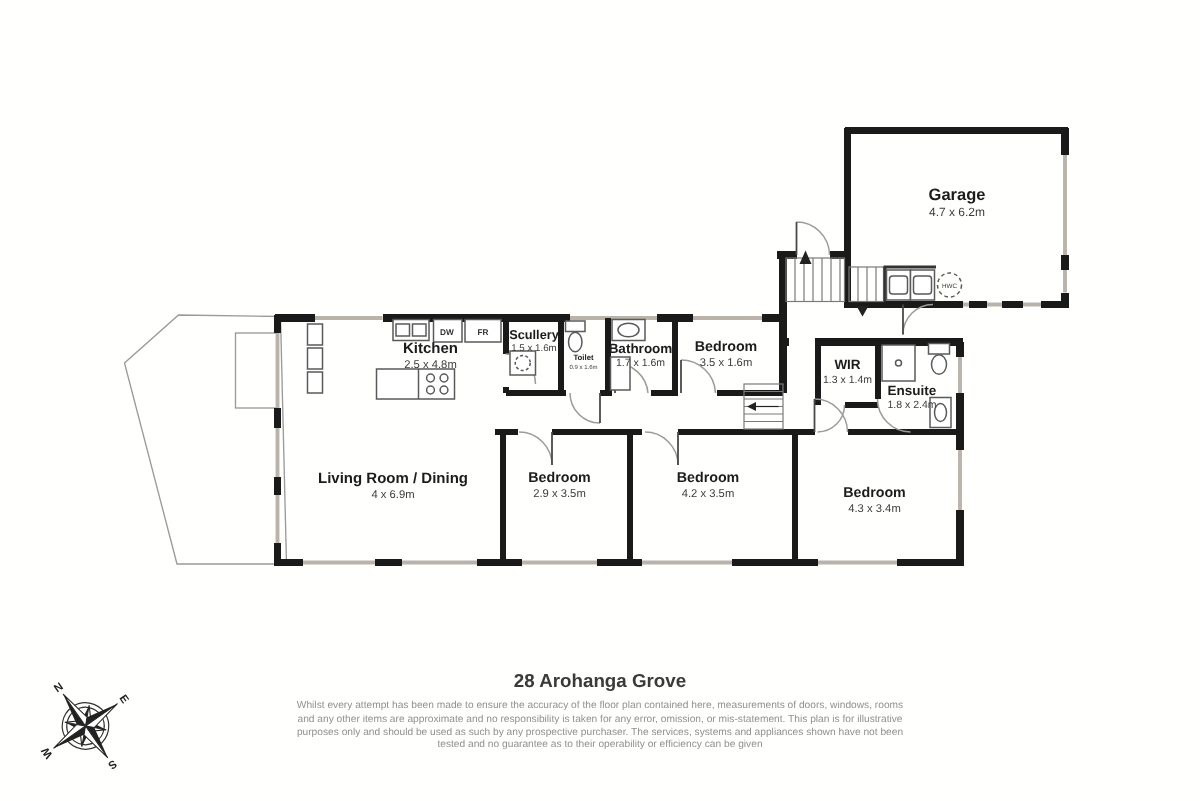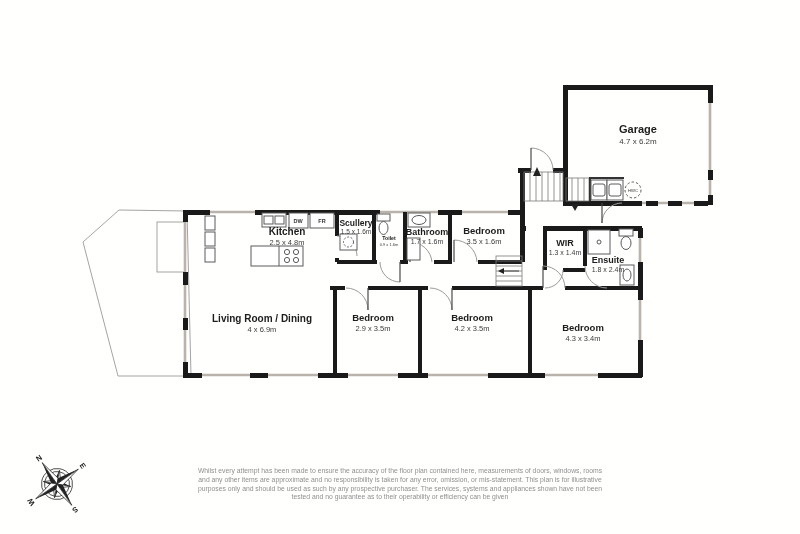--- a/index.html
+++ b/index.html
@@ -281,14 +281,15 @@
         <use href="#cp-long" transform="rotate(90)"></use>
     <use href="#cp-long" transform="rotate(180)"></use>
         <use href="#cp-long" transform="rotate(270)"></use>
     <text x="0" y="-29" font-size="7.5" font-weight="bold" fill="#222" text-anchor="middle">N</text>
     <text transform="rotate(90) translate(0,-29)" font-size="7.5" font-weight="bold" fill="#222" text-anchor="middle">E</text>
     <text transform="rotate(180) translate(0,-29)" font-size="7.5" font-weight="bold" fill="#222" text-anchor="middle">S</text>
     <text transform="rotate(270) translate(0,-29)" font-size="7.5" font-weight="bold" fill="#222" text-anchor="middle">W</text>
   </g>
 </svg>
 
+<div class="title">28 Arohanga Grove</div>
 <div class="disclaimer">Whilst every attempt has been made to ensure the accuracy of the floor plan contained here, measurements of doors, windows, rooms and any other items are approximate and no responsibility is taken for any error, omission, or mis-statement. This plan is for illustrative purposes only and should be used as such by any prospective purchaser. The services, systems and appliances shown have not been tested and no guarantee as to their operability or efficiency can be given</div>
 </div>
 
 </body></html>

